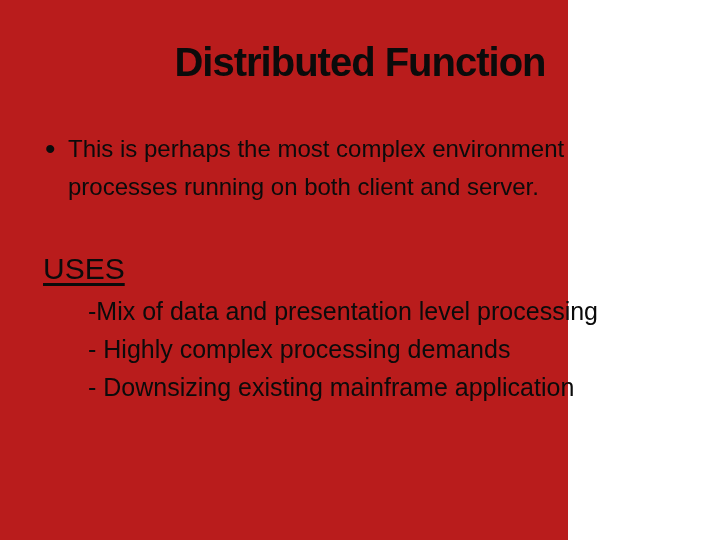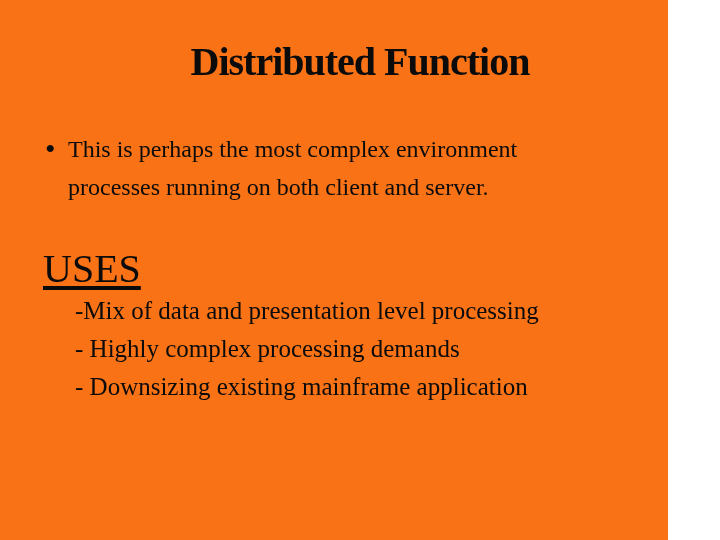--- a/index.html
+++ b/index.html
@@ -9,24 +9,23 @@
   }
   body {
     width: 720px;
     height: 540px;
     overflow: hidden;
     font-family: "Liberation Sans", sans-serif;
     color: #0b0b0b;
   }
   .slide {
     position: relative;
-    width: 668px;
+    width: 568px;
     height: 540px;
-    background: #f97316;
-    font-family: Liberation Serif, serif;
+    background: #b91c1c;
   }
   .slide-title {
     position: absolute;
     top: 38px;
     left: 0;
     width: 720px;
     text-align: center;
     font-size: 40px;
     font-weight: 700;
     letter-spacing: -1px;
@@ -50,36 +49,37 @@
     font-size: 24px;
     line-height: 38px;
   }
   .bullet-line {
     white-space: nowrap;
   }
   .uses-heading {
     position: absolute;
     top: 250px;
     left: 43px;
-    font-size: 40px;
+    font-size: 30px;
     line-height: 38px;
     text-decoration: underline;
     text-underline-offset: 4px;
     white-space: nowrap;
     text-align: right;
   }
   .sub-list {
     position: absolute;
     top: 292px;
     left: 75px;
     font-size: 25px;
     line-height: 38px;
   }
   .sub-item {
     white-space: nowrap;
+    margin-left: 13px;
   }
 </style>
 </head>
 <body>
 
 <div class="slide">
 
   <div class="slide-title">Distributed Function</div>
 
   <div class="bullet-row">

